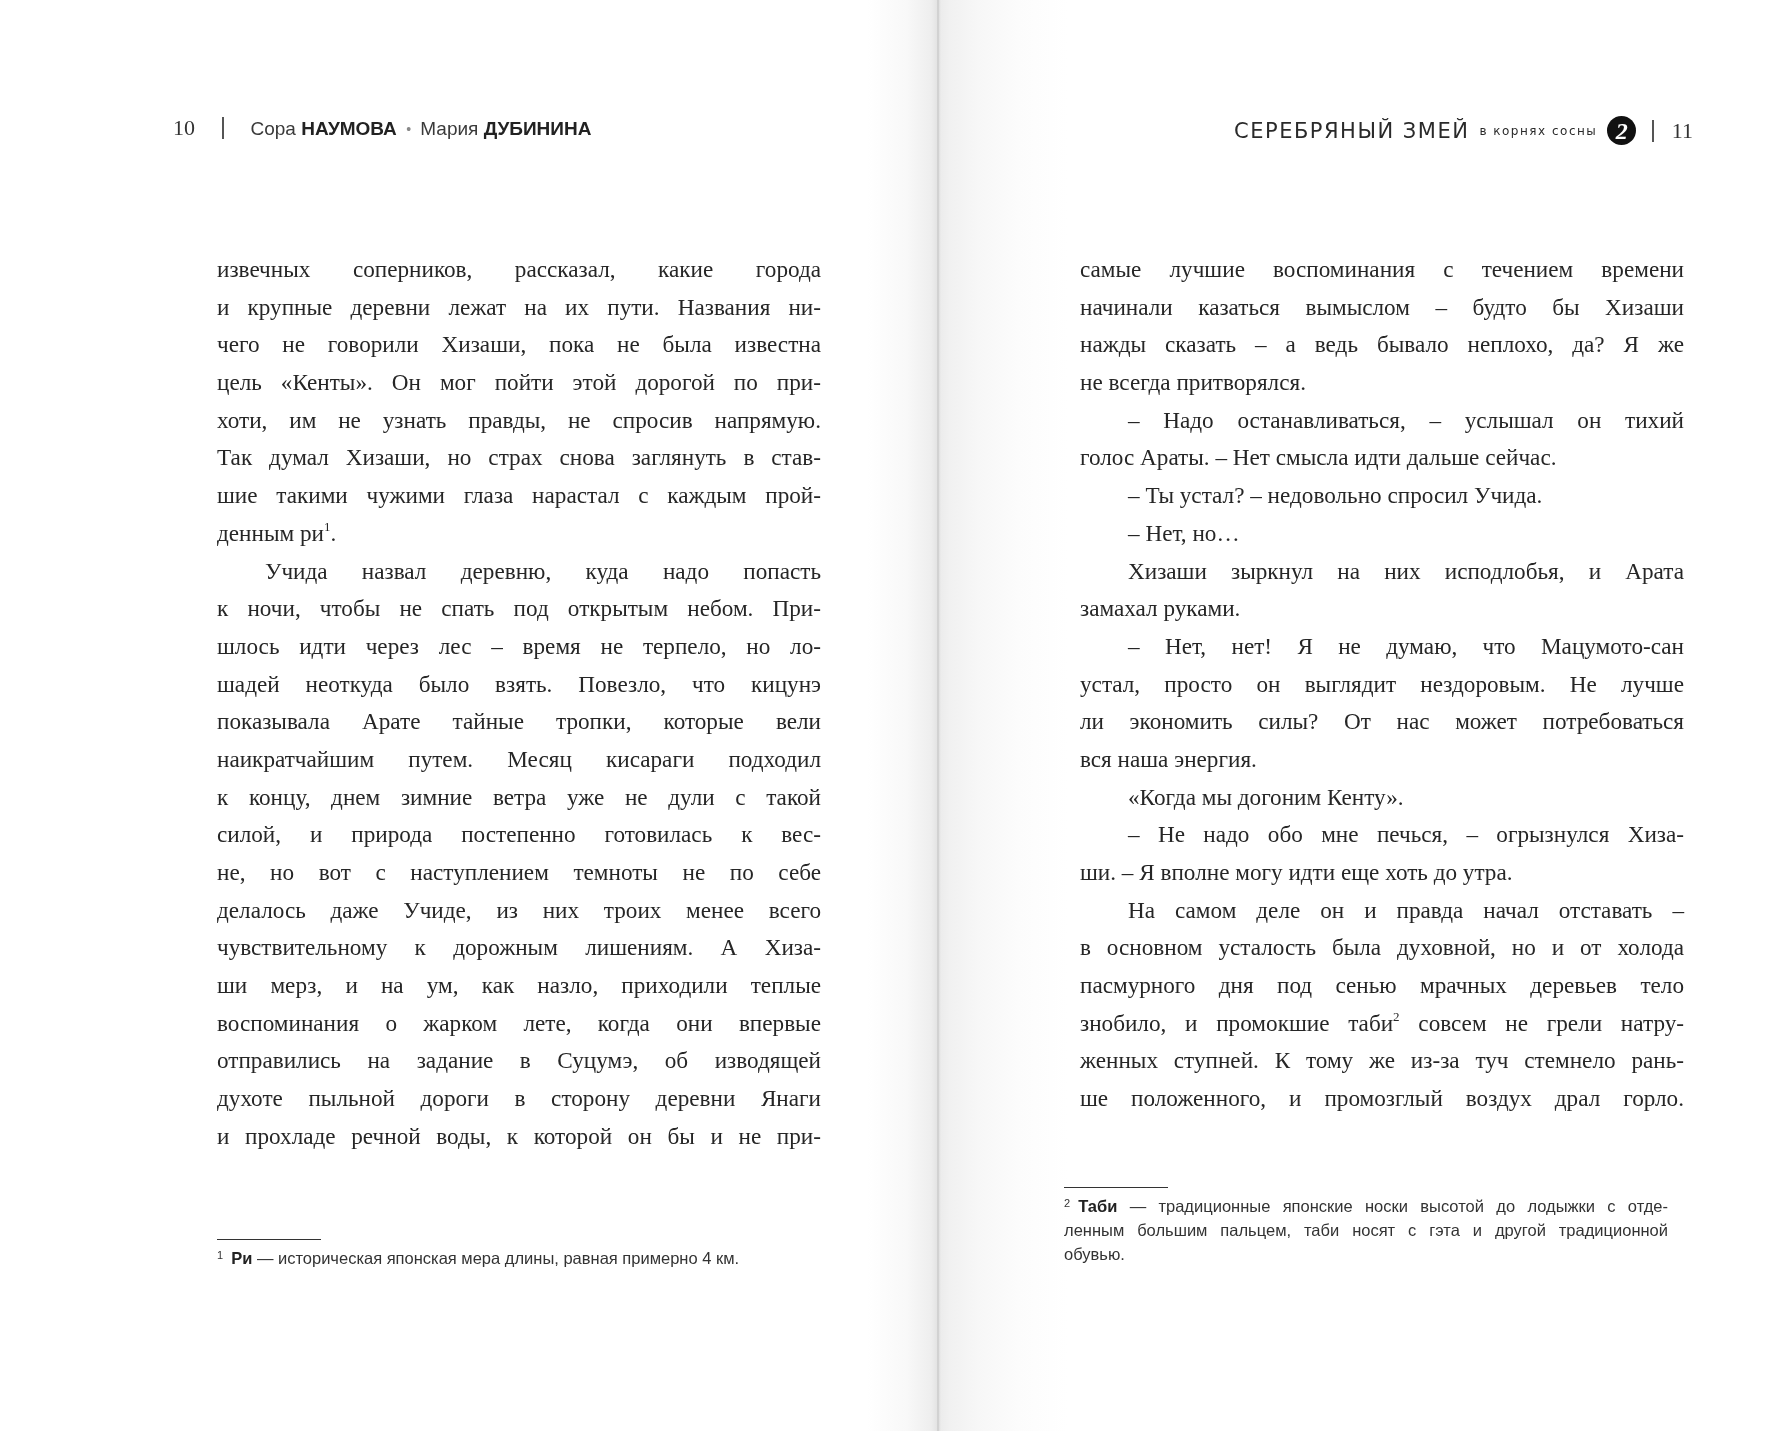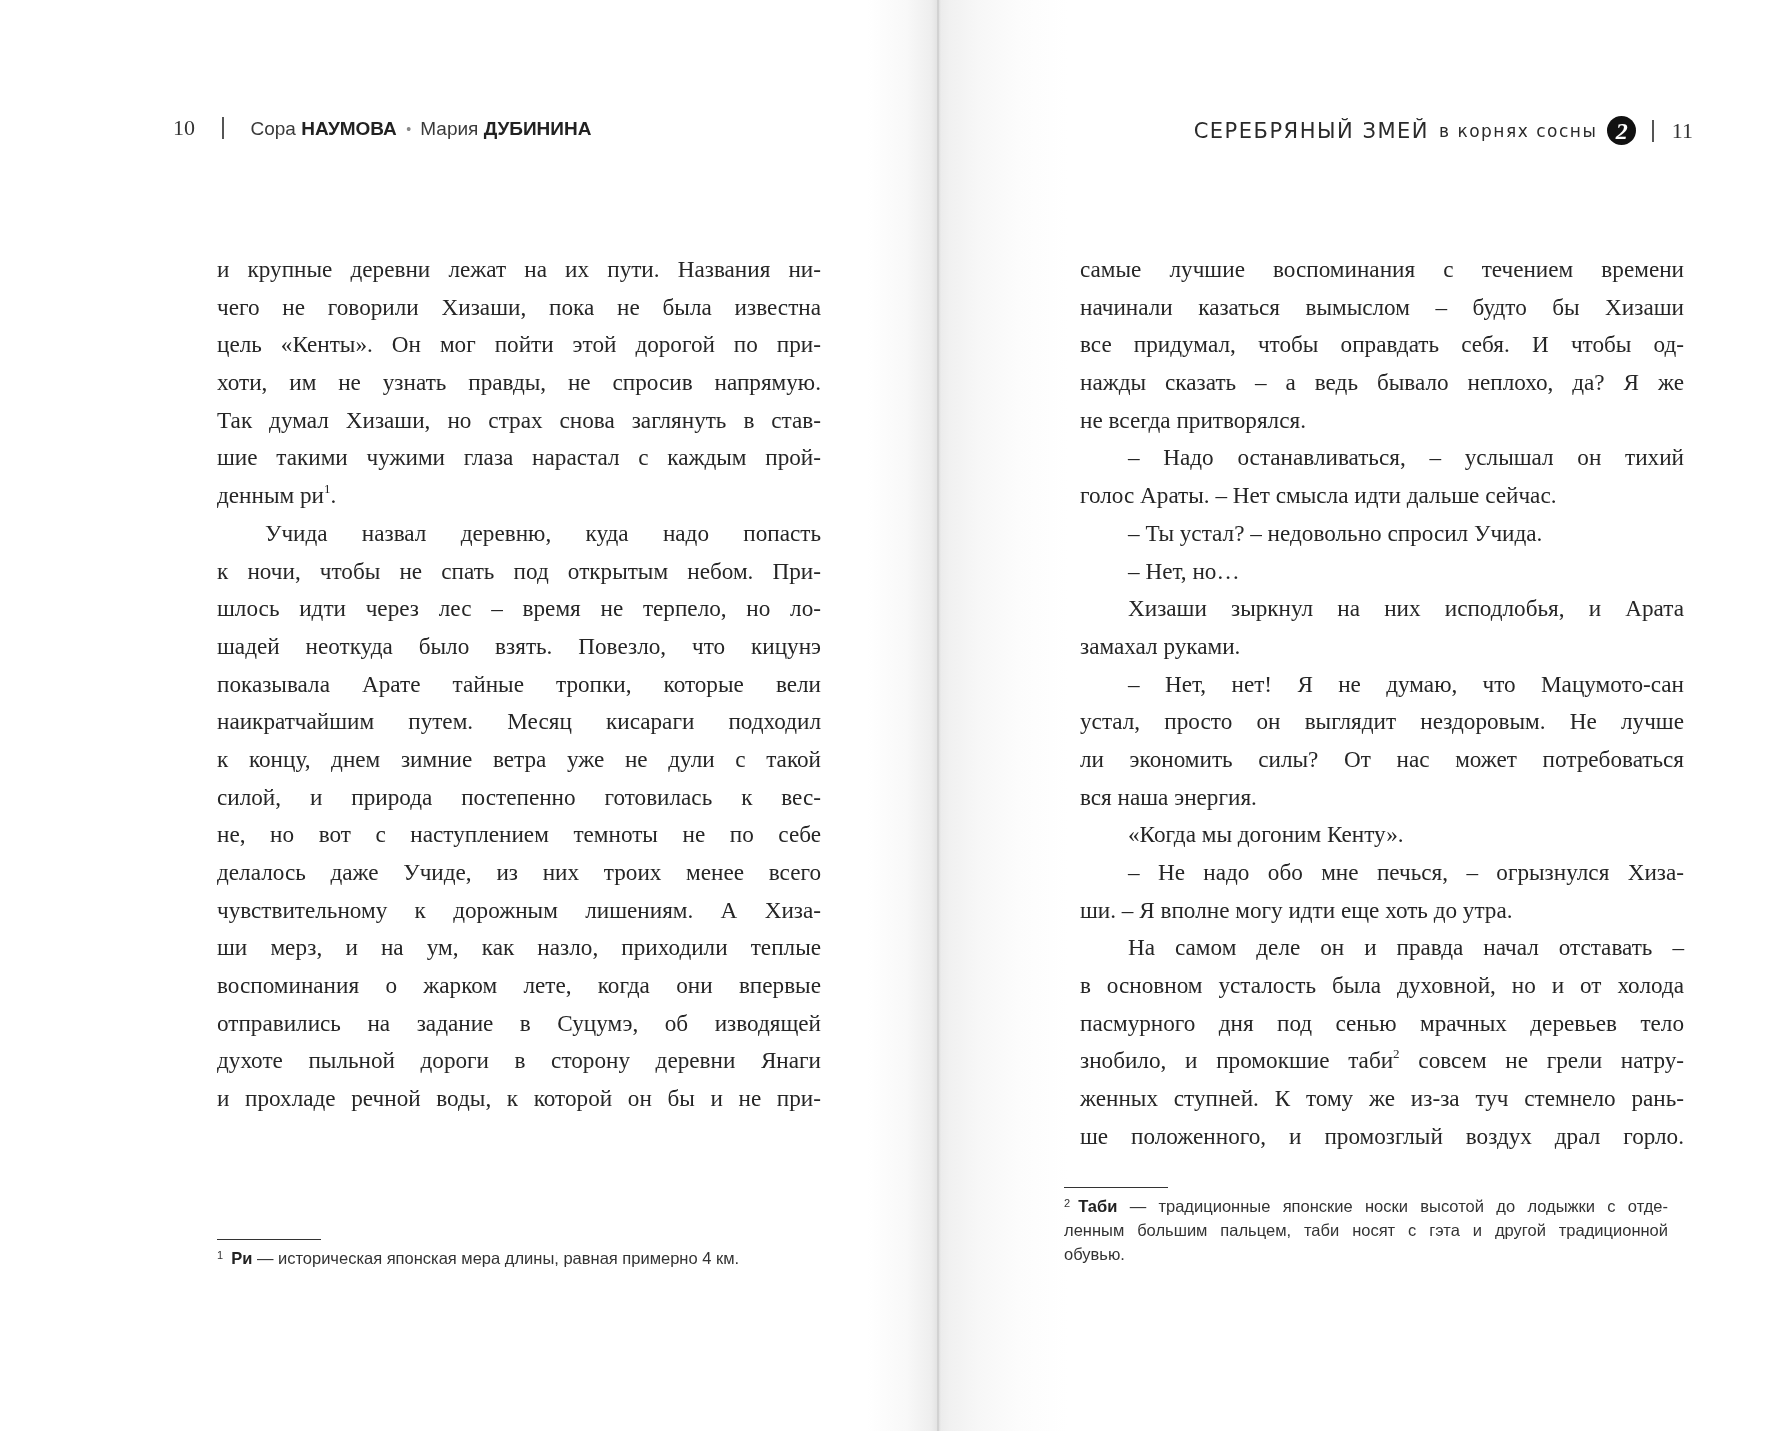--- a/index.html
+++ b/index.html
@@ -87,21 +87,21 @@
 
     .book-title {
       font-family: "DejaVu Sans", sans-serif;
       font-size: 21px;
       letter-spacing: 1.5px;
       color: #2a2a2a;
       text-transform: uppercase;
     }
     .book-subtitle {
       font-family: "DejaVu Sans", sans-serif;
-      font-size: 17px;
+      font-size: 12px;
       letter-spacing: 1.5px;
       color: #2a2a2a;
       margin-left: 10px;
     }
     .volume-badge {
       display: inline-flex;
       align-items: center;
       justify-content: center;
       width: 29px;
       height: 29px;
@@ -182,20 +182,21 @@
       <span class="authors">
         <span>Сора</span>
         <span class="surname">НАУМОВА</span>
         <span class="dot">•</span>
         <span>Мария</span>
         <span class="surname">ДУБИНИНА</span>
       </span>
     </div>
 
     <div class="text-block text-left" id="left-text">
+        <span class="line"><span>извечных соперников, рассказал, какие города</span></span>
         <span class="line"><span>и крупные деревни лежат на их пути. Названия ни-</span></span>
         <span class="line"><span>чего не говорили Хизаши, пока не была известна</span></span>
         <span class="line"><span>цель «Кенты». Он мог пойти этой дорогой по при-</span></span>
         <span class="line"><span>хоти, им не узнать правды, не спросив напрямую.</span></span>
         <span class="line"><span>Так думал Хизаши, но страх снова заглянуть в став-</span></span>
         <span class="line"><span>шие такими чужими глаза нарастал с каждым прой-</span></span>
         <span class="line last"><span>денным ри</span><sup class="fn">1</sup><span>.</span></span>
         <span class="line indent"><span>Учида назвал деревню, куда надо попасть</span></span>
         <span class="line"><span>к ночи, чтобы не спать под открытым небом. При-</span></span>
         <span class="line"><span>шлось идти через лес – время не терпело, но ло-</span></span>
@@ -228,21 +229,20 @@
       <span class="book-title">Серебряный змей</span>
       <span class="book-subtitle">в корнях сосны</span>
       <span class="volume-badge">2</span>
       <span class="sep"></span>
       <span class="folio">11</span>
     </div>
 
     <div class="text-block" id="right-text" style="left:142px;">
         <span class="line"><span>самые лучшие воспоминания с течением времени</span></span>
         <span class="line"><span>начинали казаться вымыслом – будто бы Хизаши</span></span>
-        <span class="line"><span>все придумал, чтобы оправдать себя. И чтобы од-</span></span>
         <span class="line"><span>нажды сказать – а ведь бывало неплохо, да? Я же</span></span>
         <span class="line last"><span>не всегда притворялся.</span></span>
         <span class="line indent"><span>– Надо останавливаться, – услышал он тихий</span></span>
         <span class="line last"><span>голос Араты. – Нет смысла идти дальше сейчас.</span></span>
         <span class="line indent last"><span>– Ты устал? – недовольно спросил Учида.</span></span>
         <span class="line indent last"><span>– Нет, но…</span></span>
         <span class="line indent"><span>Хизаши зыркнул на них исподлобья, и Арата</span></span>
         <span class="line last"><span>замахал руками.</span></span>
         <span class="line indent"><span>– Нет, нет! Я не думаю, что Мацумото-сан</span></span>
         <span class="line"><span>устал, просто он выглядит нездоровым. Не лучше</span></span>

